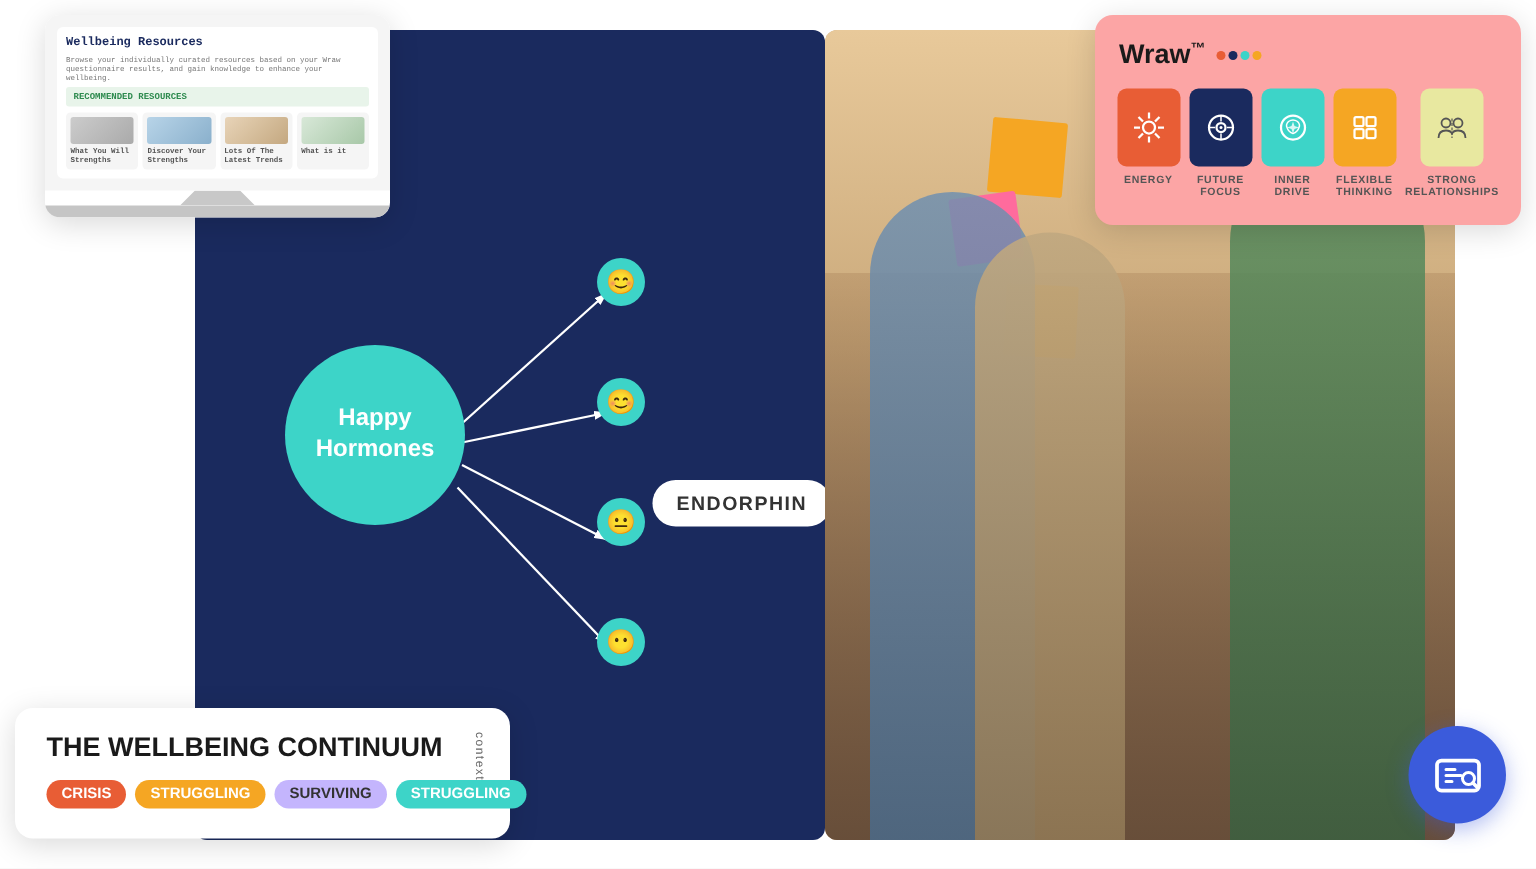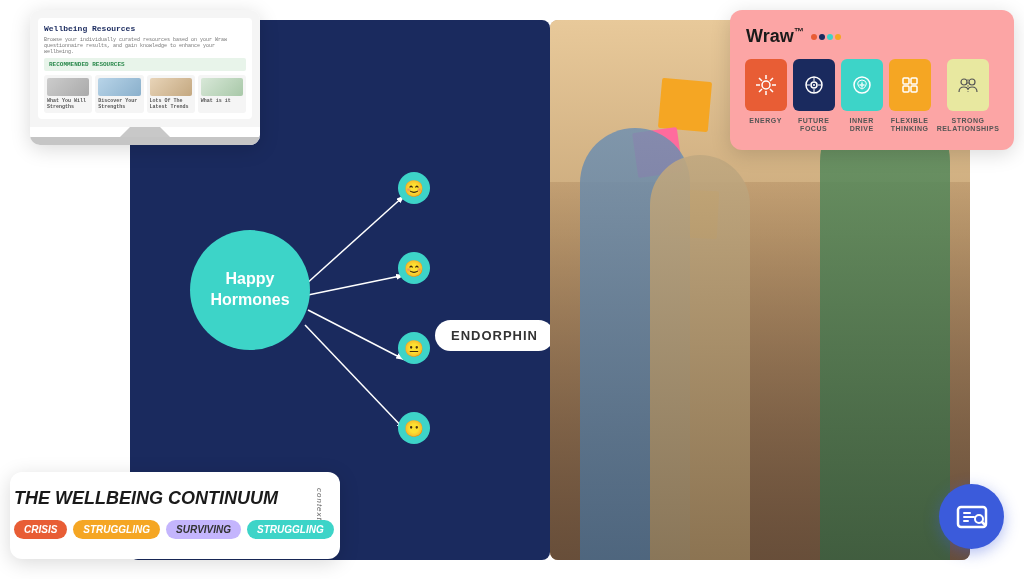--- a/index.html
+++ b/index.html
@@ -253,23 +253,22 @@
 
     
     .continuum-card {
       position: absolute;
       bottom: 20px;
       left: 10px;
       width: 330px;
       background: white;
       border-radius: 12px;
       box-shadow: 0 4px 20px rgba(0,0,0,0.15);
-      padding: 16px 4px;
+      padding: 16px 21px;
       z-index: 20;
-      font-style: italic;
     }
 
     .continuum-title {
       font-size: 18px;
       font-weight: 900;
       color: #1a1a1a;
       margin-bottom: 10px;
       line-height: 1.2;
     }
 

